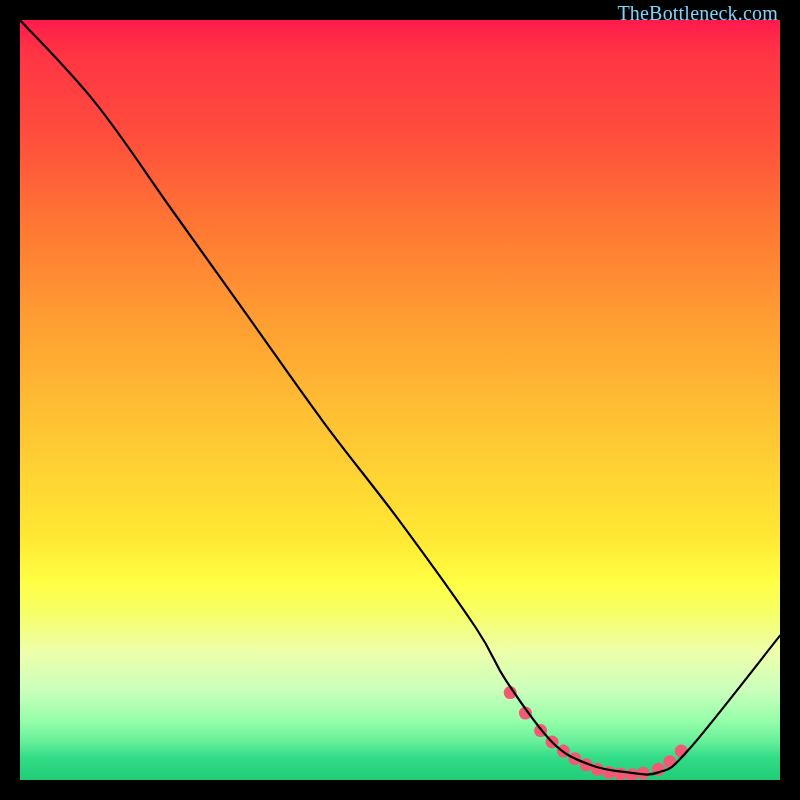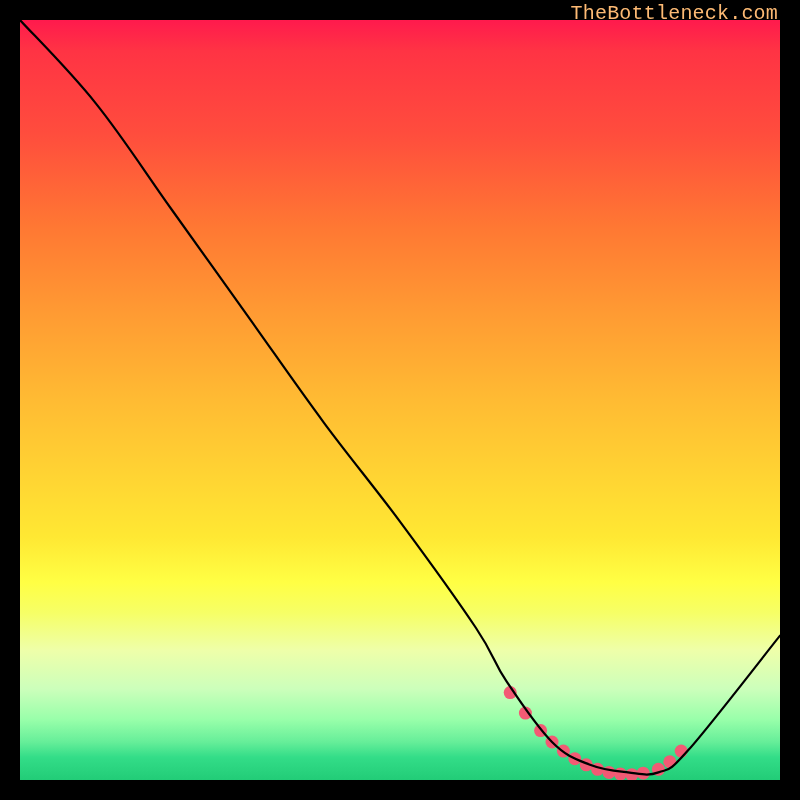--- a/index.html
+++ b/index.html
@@ -38,23 +38,23 @@
       #99ffaa 92%,
       #66ee99 95%,
       #33dd88 97%,
       #22cc77 100%
     );
   }
   .watermark {
     position: absolute;
     top: 2px;
     right: 22px;
-    font-family: Liberation Mono, monospace;
+    font-family: Liberation Serif, serif;
     font-size: 20px;
-    color: #fdba74;
+    color: #7dd3fc;
     letter-spacing: 0.2px;
     user-select: none;
   }
   svg.curve {
     position: absolute;
     top: 0;
     left: 0;
     width: 760px;
     height: 760px;
   }

